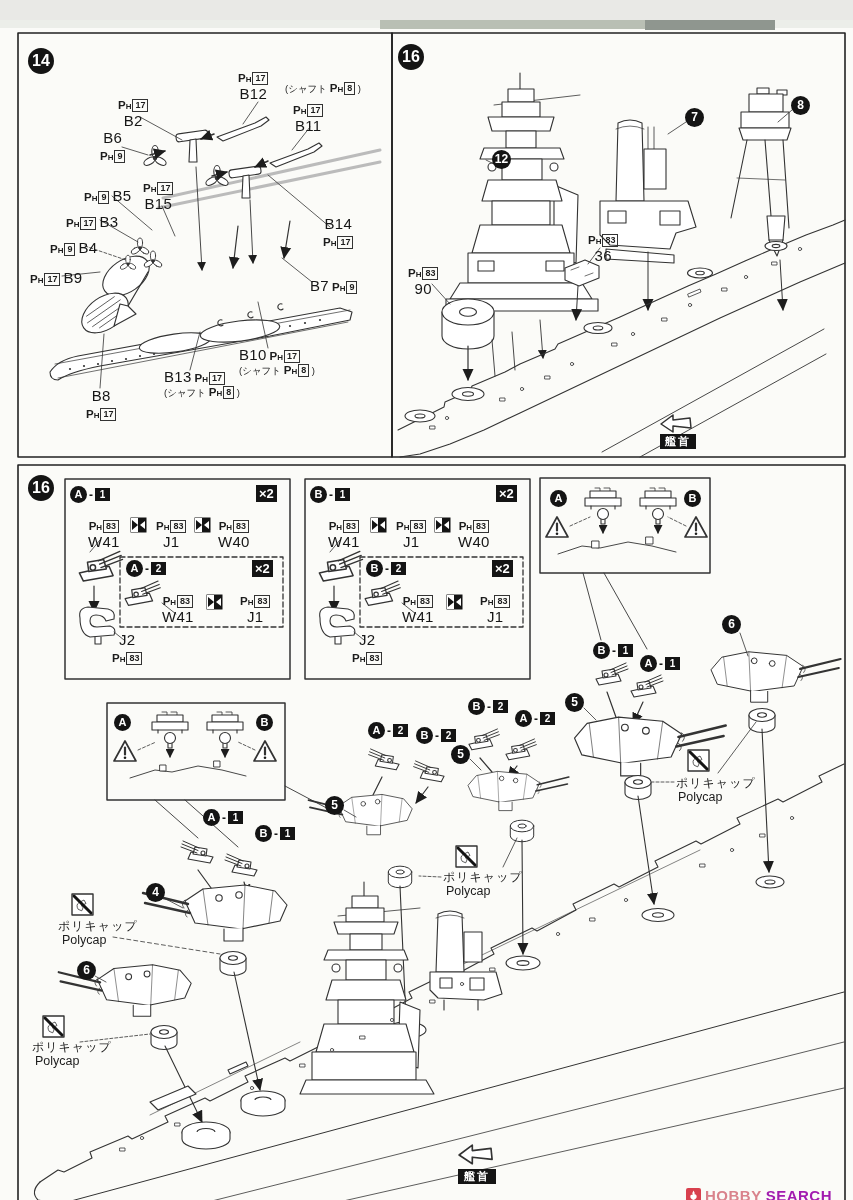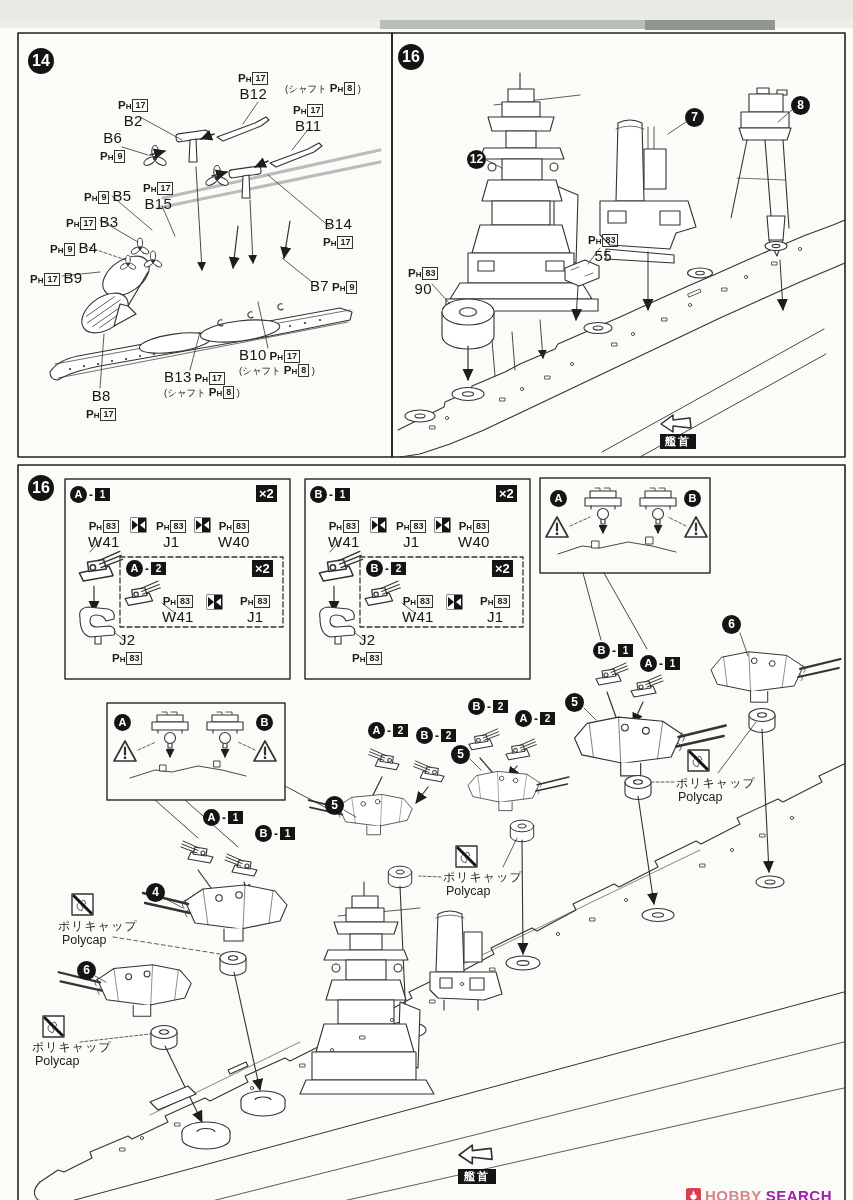--- a/index.html
+++ b/index.html
@@ -546,26 +546,26 @@
     <div class="note"><span>(シャフト</span>
       <span class="pht"><span class="pp">P</span><span class="hh">H</span><span class="nb">8</span></span>
       <span>)</span></div>
   </div>
   <div class="abs co" style="left:86px;top:368px">
     <div class="pn">B8</div>
     <div class="pht"><span class="pp">P</span><span class="hh">H</span><span class="nb">17</span></div>
   </div>
 
   <div class="abs sc" style="left:398px;top:24px">16</div>
-  <div class="abs nc" style="left:467px;top:130px">12</div>
+  <div class="abs nc" style="left:492px;top:130px">12</div>
   <div class="abs nc" style="left:685px;top:88px">7</div>
   <div class="abs nc" style="left:791px;top:76px">8</div>
   <div class="abs" style="left:588px;top:210px">
     <div class="pht"><span class="pp">P</span><span class="hh">H</span><span class="nb">83</span></div>
-    <div class="pn">55</div>
+    <div class="pn">36</div>
   </div>
   <div class="abs" style="left:408px;top:243px">
     <div class="pht"><span class="pp">P</span><span class="hh">H</span><span class="nb">83</span></div>
     <div class="pn">90</div>
   </div>
   <div class="abs bowbox" style="left:660px;top:414px;width:36px;height:15px">艦首</div>
 
   <div class="abs sc" style="left:28px;top:455px">16</div>
 
   <div class="abs al" style="left:70px;top:466px">

